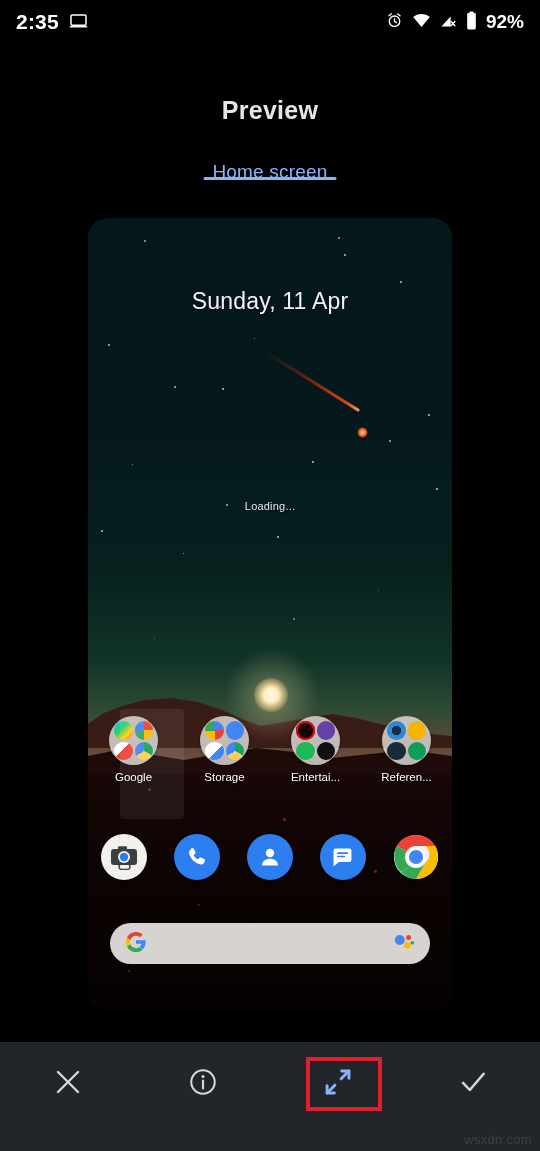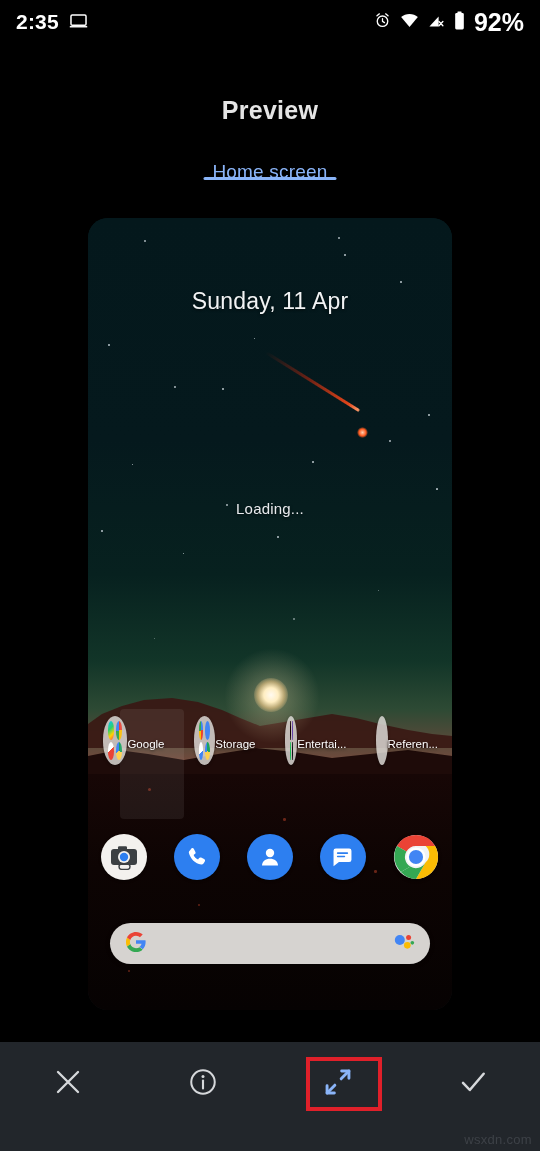--- a/index.html
+++ b/index.html
@@ -13,21 +13,21 @@
 
   
   .statusbar{
     position:absolute; left:0; top:0; width:540px; height:44px;
     display:flex; align-items:center; justify-content:space-between;
     padding:0 16px; color:#fff;
   }
   .sb-left{ display:flex; align-items:center; gap:10px; }
   .sb-time{ font-size:21px; font-weight:bold; letter-spacing:.2px; }
   .sb-right{ display:flex; align-items:center; gap:9px; }
-  .sb-pct{ font-size:25px; font-weight:bold; }
+  .sb-pct{ font-size:19px; font-weight:bold; }
 
   
   .page-title{
     position:absolute; left:0; top:60px; width:540px;
     text-align:center; color:#e5e5e5;
     font-size:25px; font-weight:bold; letter-spacing:.3px;margin-top:36px;
   }
 
   
   .tabs{
@@ -128,31 +128,31 @@
   
   .wp-date{
     position:absolute; left:0; top:70px; width:364px;
     text-align:center; color:#f1f3f4;
     font-size:23px; letter-spacing:.2px;
     text-shadow:0 1px 3px rgba(0,0,0,.6);
   }
   .wp-loading{
     position:absolute; left:0; top:282px; width:364px;
     text-align:center; color:#e8eaed;
-    font-size:15px; letter-spacing:.2px;
+    font-size:11px; letter-spacing:.2px;
     text-shadow:0 1px 3px rgba(0,0,0,.6);
   }
 
   
   .folder-row{
     position:absolute; left:0; top:498px; width:364px;
     display:flex; justify-content:space-around; align-items:flex-start;
   }
   .folder{
-    width:62px; display:flex; flex-direction:row; align-items:center;
+    width:62px; display:flex; flex-direction:column; align-items:center;
     cursor:pointer;
   }
   .folder-circle{
     width:49px; height:49px; border-radius:50%;
     background:rgba(225,222,218,.82);
     display:grid; grid-template-columns:1fr 1fr; grid-template-rows:1fr 1fr;
     gap:2px; padding:5px;
     box-shadow:0 1px 3px rgba(0,0,0,.4);
   }
   .mini{ width:100%; height:100%; border-radius:50%; background:#888; }

